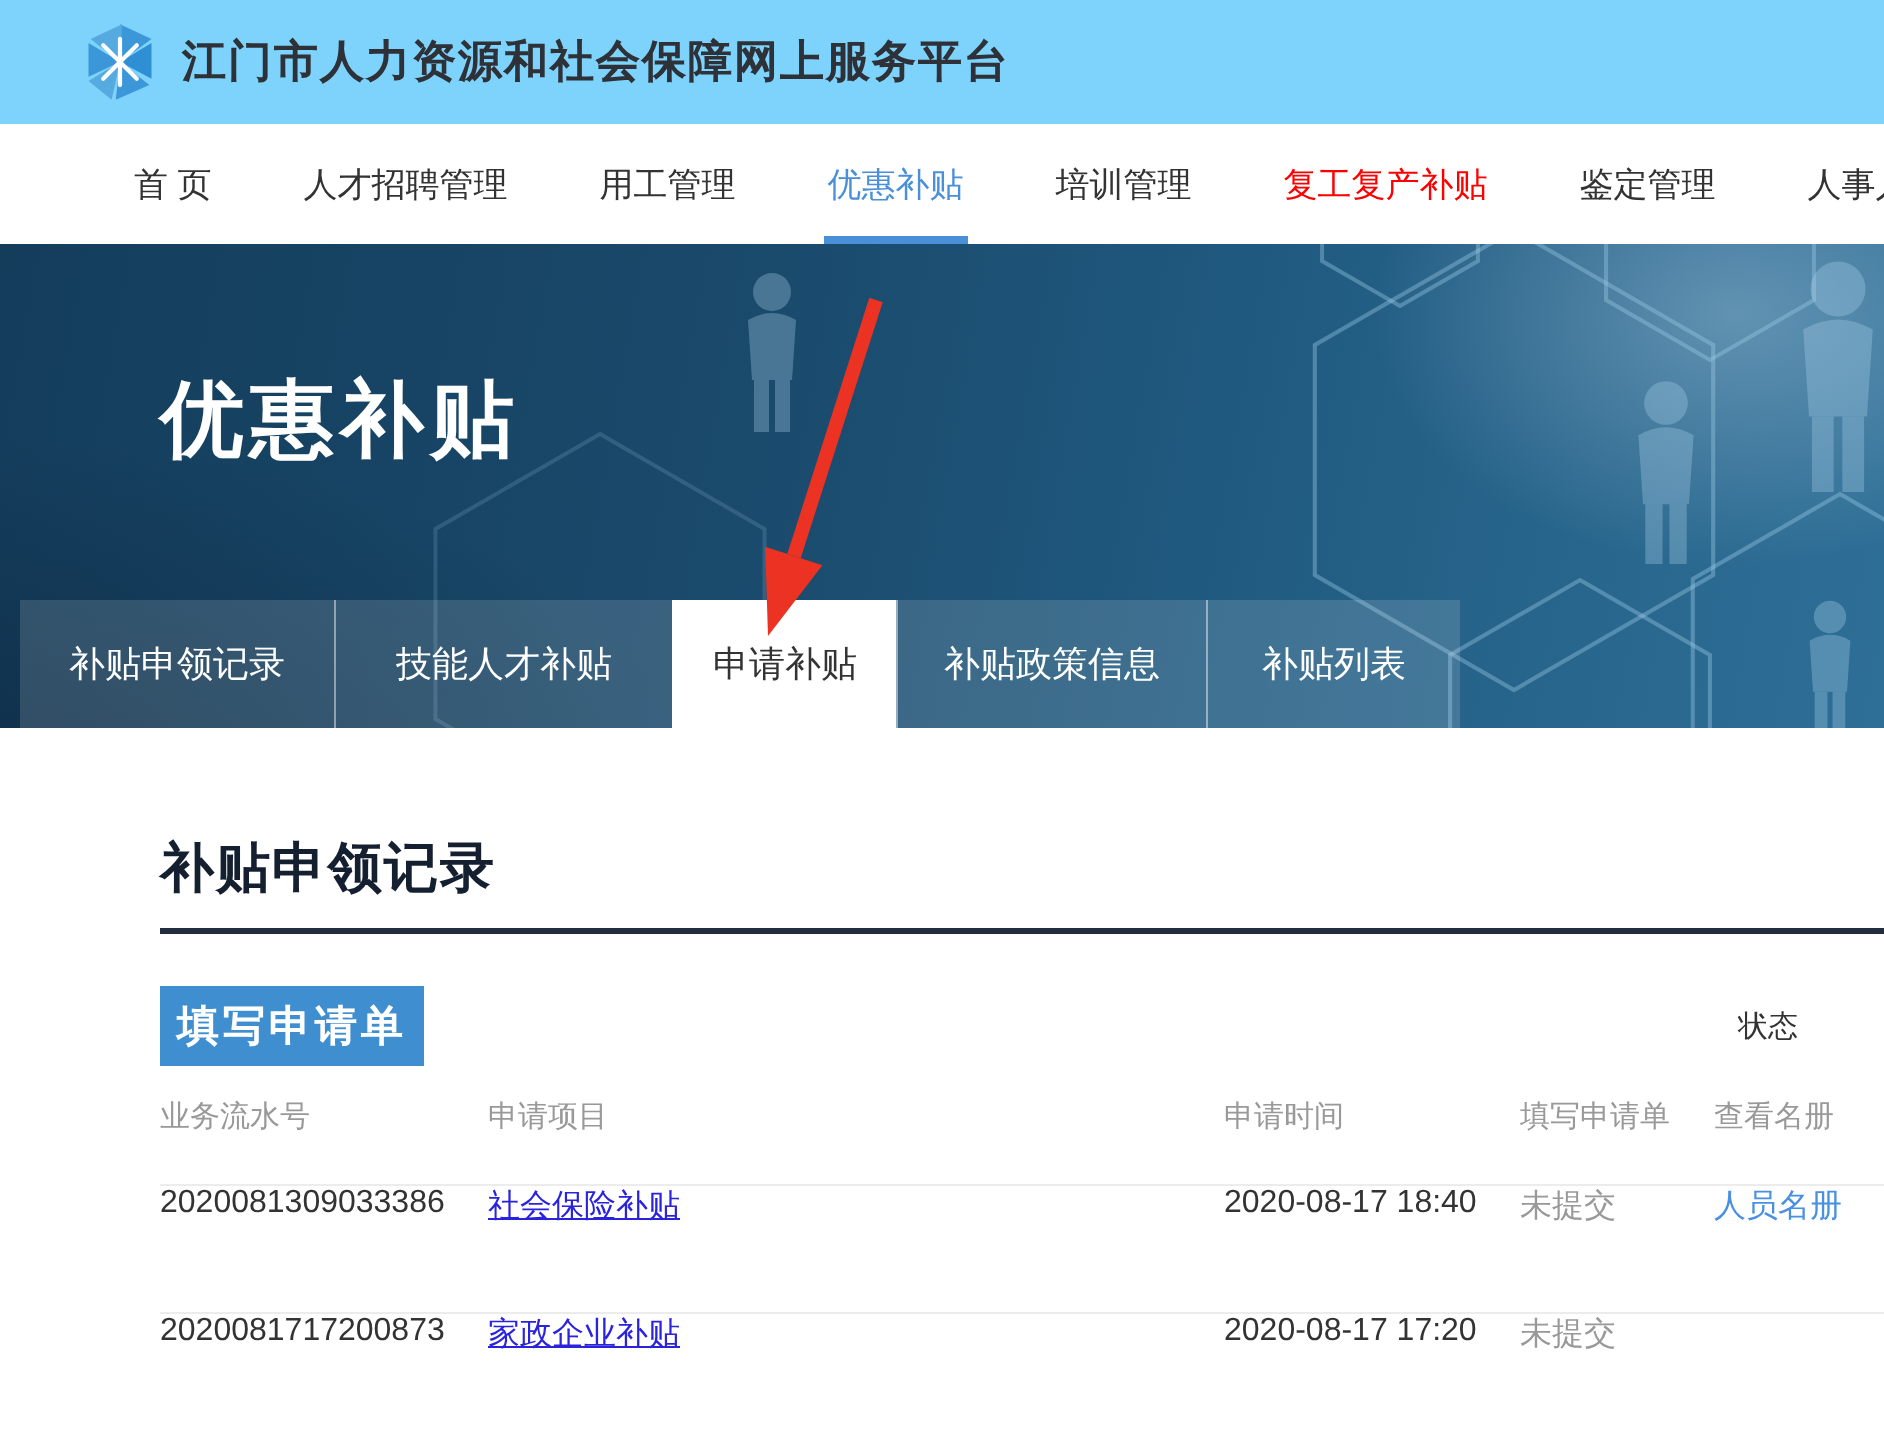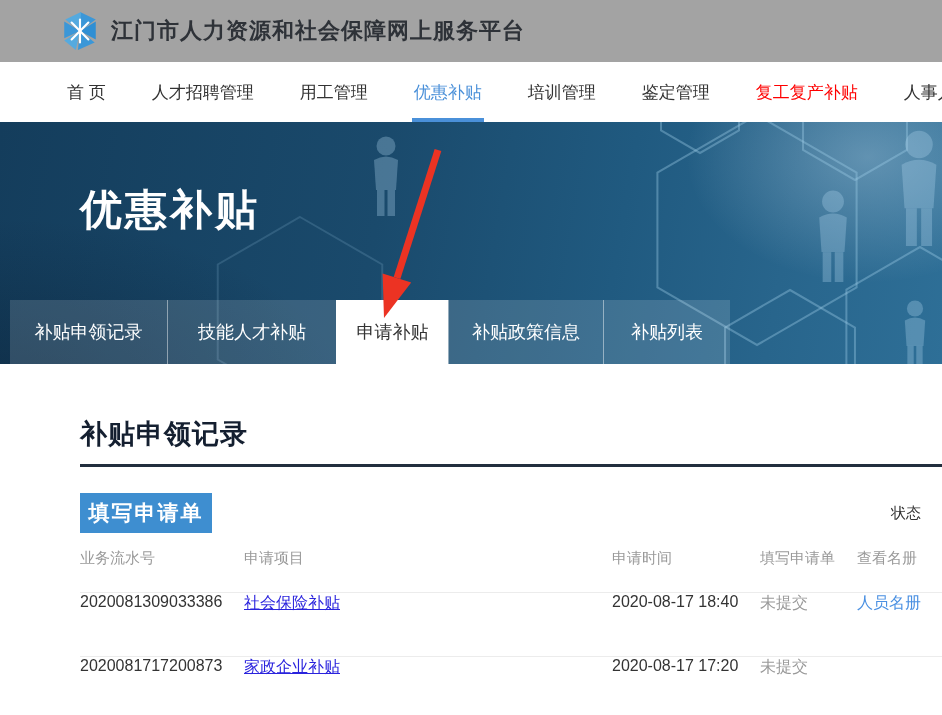--- a/index.html
+++ b/index.html
@@ -4,21 +4,21 @@
 <style>
   * { box-sizing: border-box; }
   html, body { margin: 0; padding: 0; }
   body {
     width: 942px; height: 715px; overflow: hidden; position: relative;
     background: #fff;
     font-family: "Liberation Sans", "DejaVu Sans", sans-serif;
   }
 
   
-  .topbar { height: 62px; display: flex; align-items: center; padding-left: 59px; background: #a3a3a3; }
+  .topbar { height: 62px; display: flex; align-items: center; padding-left: 39px; background: #7dd3fc; }
   .logo { width: 42px; height: 42px; margin-right: 10px; flex: 0 0 auto; }
   .logo svg { width: 42px; height: 42px; display: block; }
   .app-title { margin: 0; font-size: 22px; font-weight: bold; color: #2e3238; letter-spacing: 1px; white-space: nowrap; }
 
   
   .mainnav { height: 60px; display: flex; padding-left: 65px; background: #fff; white-space: nowrap; }
   .nav-item {
     display: inline-block; font-size: 17px; color: #333; text-decoration: none;
     margin-right: 42px; padding: 21px 2px 14px 2px; border-bottom: 4px solid transparent;
     line-height: 20px; cursor: pointer;
@@ -59,21 +59,21 @@
   
   .section-head { margin-left: 80px; padding-top: 52px; padding-bottom: 12px; border-bottom: 3px solid #222e3e; }
   .section-title { margin: 0; font-size: 27px; font-weight: bold; color: #141f30; letter-spacing: 1px; }
 
   .toolbar { position: relative; margin: 26px 0 0 80px; height: 40px; }
   .btn-fill {
     width: 132px; height: 40px; border: none; background: #3e8ed0; color: #fff;
     font-size: 21px; font-weight: bold; letter-spacing: 2px; cursor: pointer;
     font-family: inherit;
   }
-  .status-label { position: absolute; left: 811px; top: 11px; font-size: 15px; color: #333; white-space: nowrap; font-family: Liberation Serif, serif; }
+  .status-label { position: absolute; left: 789px; top: 11px; font-size: 15px; color: #333; white-space: nowrap; font-family: Liberation Serif, serif; }
 
   .tbl { margin: 16px 0 0 80px; width: 862px; }
   .tr { display: flex; align-items: flex-start; border-bottom: 1px solid #ececec; }
   .th-row { height: 44px; color: #999; font-size: 15px; }
   .data-row { height: 64px; font-size: 16px; color: #333; }
   .c1 { width: 164px; } .c2 { width: 368px; } .c3 { width: 148px; } .c4 { width: 97px; } .c5 { width: 85px; }
   .project-link { color: #2a23dd; text-decoration: underline; cursor: pointer; }
   .roster-link { color: #4a90e2; text-decoration: none; cursor: pointer; }
   .status-text { color: #999; }
 </style>
@@ -100,22 +100,22 @@
   </span>
   <h1 class="app-title">江门市人力资源和社会保障网上服务平台</h1>
 </header>
 
 <nav class="mainnav">
   <a class="nav-item">首 页</a>
   <a class="nav-item">人才招聘管理</a>
   <a class="nav-item">用工管理</a>
   <a class="nav-item active">优惠补贴</a>
   <a class="nav-item">培训管理</a>
+  <a class="nav-item alert">复工复产补贴</a>
   <a class="nav-item">鉴定管理</a>
-  <a class="nav-item alert">复工复产补贴</a>
   <a class="nav-item">人事人才</a>
 </nav>
 
 <section class="banner">
   <svg class="banner-deco" viewBox="0 0 942 242">
     <defs>
       <g id="person">
         <circle cx="20" cy="10" r="9.5"></circle>
         <path d="M8 24 Q20 17 32 24 L30 54 L10 54 Z"></path>
         <rect x="11" y="54" width="7.5" height="26"></rect>

